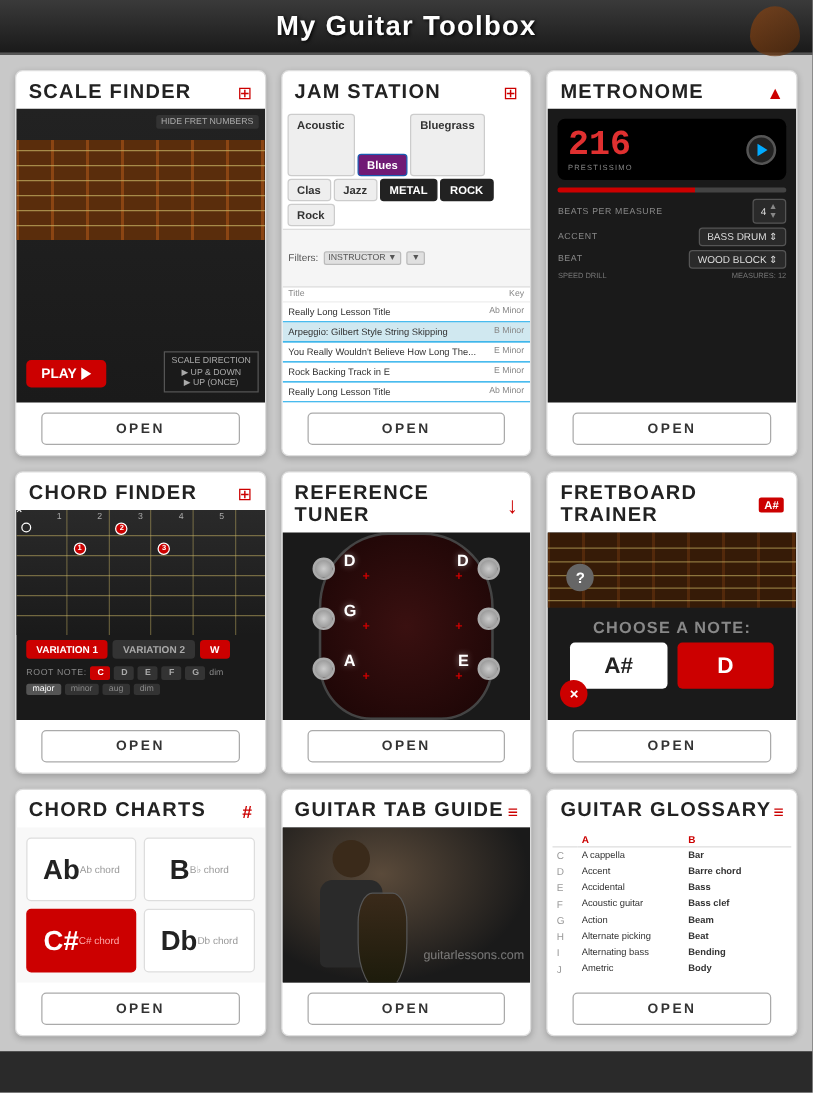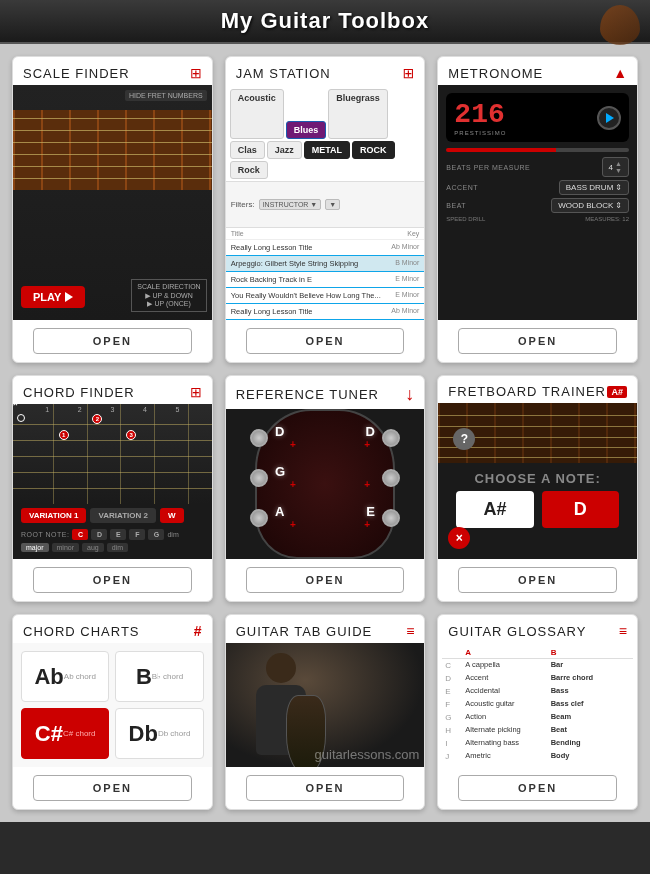--- a/index.html
+++ b/index.html
@@ -55,22 +55,22 @@
       flex-direction: column;
       box-shadow: 0 2px 5px rgba(0,0,0,0.2);
     }
     .card-header {
       display: flex;
       justify-content: space-between;
       align-items: center;
       padding: 8px 10px 4px 10px;
     }
     .card-title {
-      font-size: 13px;
-      font-weight: normal;
+      font-size: 16px;
+      font-weight: bold;
       letter-spacing: 1px;
       color: #222;
     }
     .card-icon {
       font-size: 14px;
       color: #c00;
     }
     .card-preview {
       flex: 1;
       overflow: hidden;
@@ -577,24 +577,24 @@
     }
     .tab-guide-person {
       width: 100%;
       height: 100%;
       position: absolute;
       top: 0; left: 0;
       background: radial-gradient(ellipse at 40% 30%, #5a4a3a 0%, #1a1a1a 70%);
     }
     .tab-guide-watermark {
       position: absolute;
-      bottom: 5px;
+      bottom: 16px;
       right: 5px;
       color: rgba(255,255,255,0.4);
-      font-size: 13px;
+      font-size: 10px;
     }
     
     .person-silhouette {
       position: absolute;
       top: 10px;
       left: 15px;
       width: 80px;
       height: 130px;
     }
     .person-head {
@@ -717,25 +717,25 @@
       </div>
       <div class="lesson-item">
         <span>Really Long Lesson Title</span>
         <span class="lesson-key">Ab Minor</span>
       </div>
       <div class="lesson-item selected">
         <span>Arpeggio: Gilbert Style String Skipping</span>
         <span class="lesson-key">B Minor</span>
       </div>
       <div class="lesson-item">
+        <span>You Really Wouldn't Believe How Long The...</span>
+        <span class="lesson-key">E Minor</span>
+      </div>
+      <div class="lesson-item">
         <span>Rock Backing Track in E</span>
-        <span class="lesson-key">E Minor</span>
-      </div>
-      <div class="lesson-item">
-        <span>You Really Wouldn't Believe How Long The...</span>
         <span class="lesson-key">E Minor</span>
       </div>
       <div class="lesson-item">
         <span>Really Long Lesson Title</span>
         <span class="lesson-key">Ab Minor</span>
       </div>
     </div>
     <div class="open-btn-container">
       <button class="open-btn">OPEN</button>
     </div>

